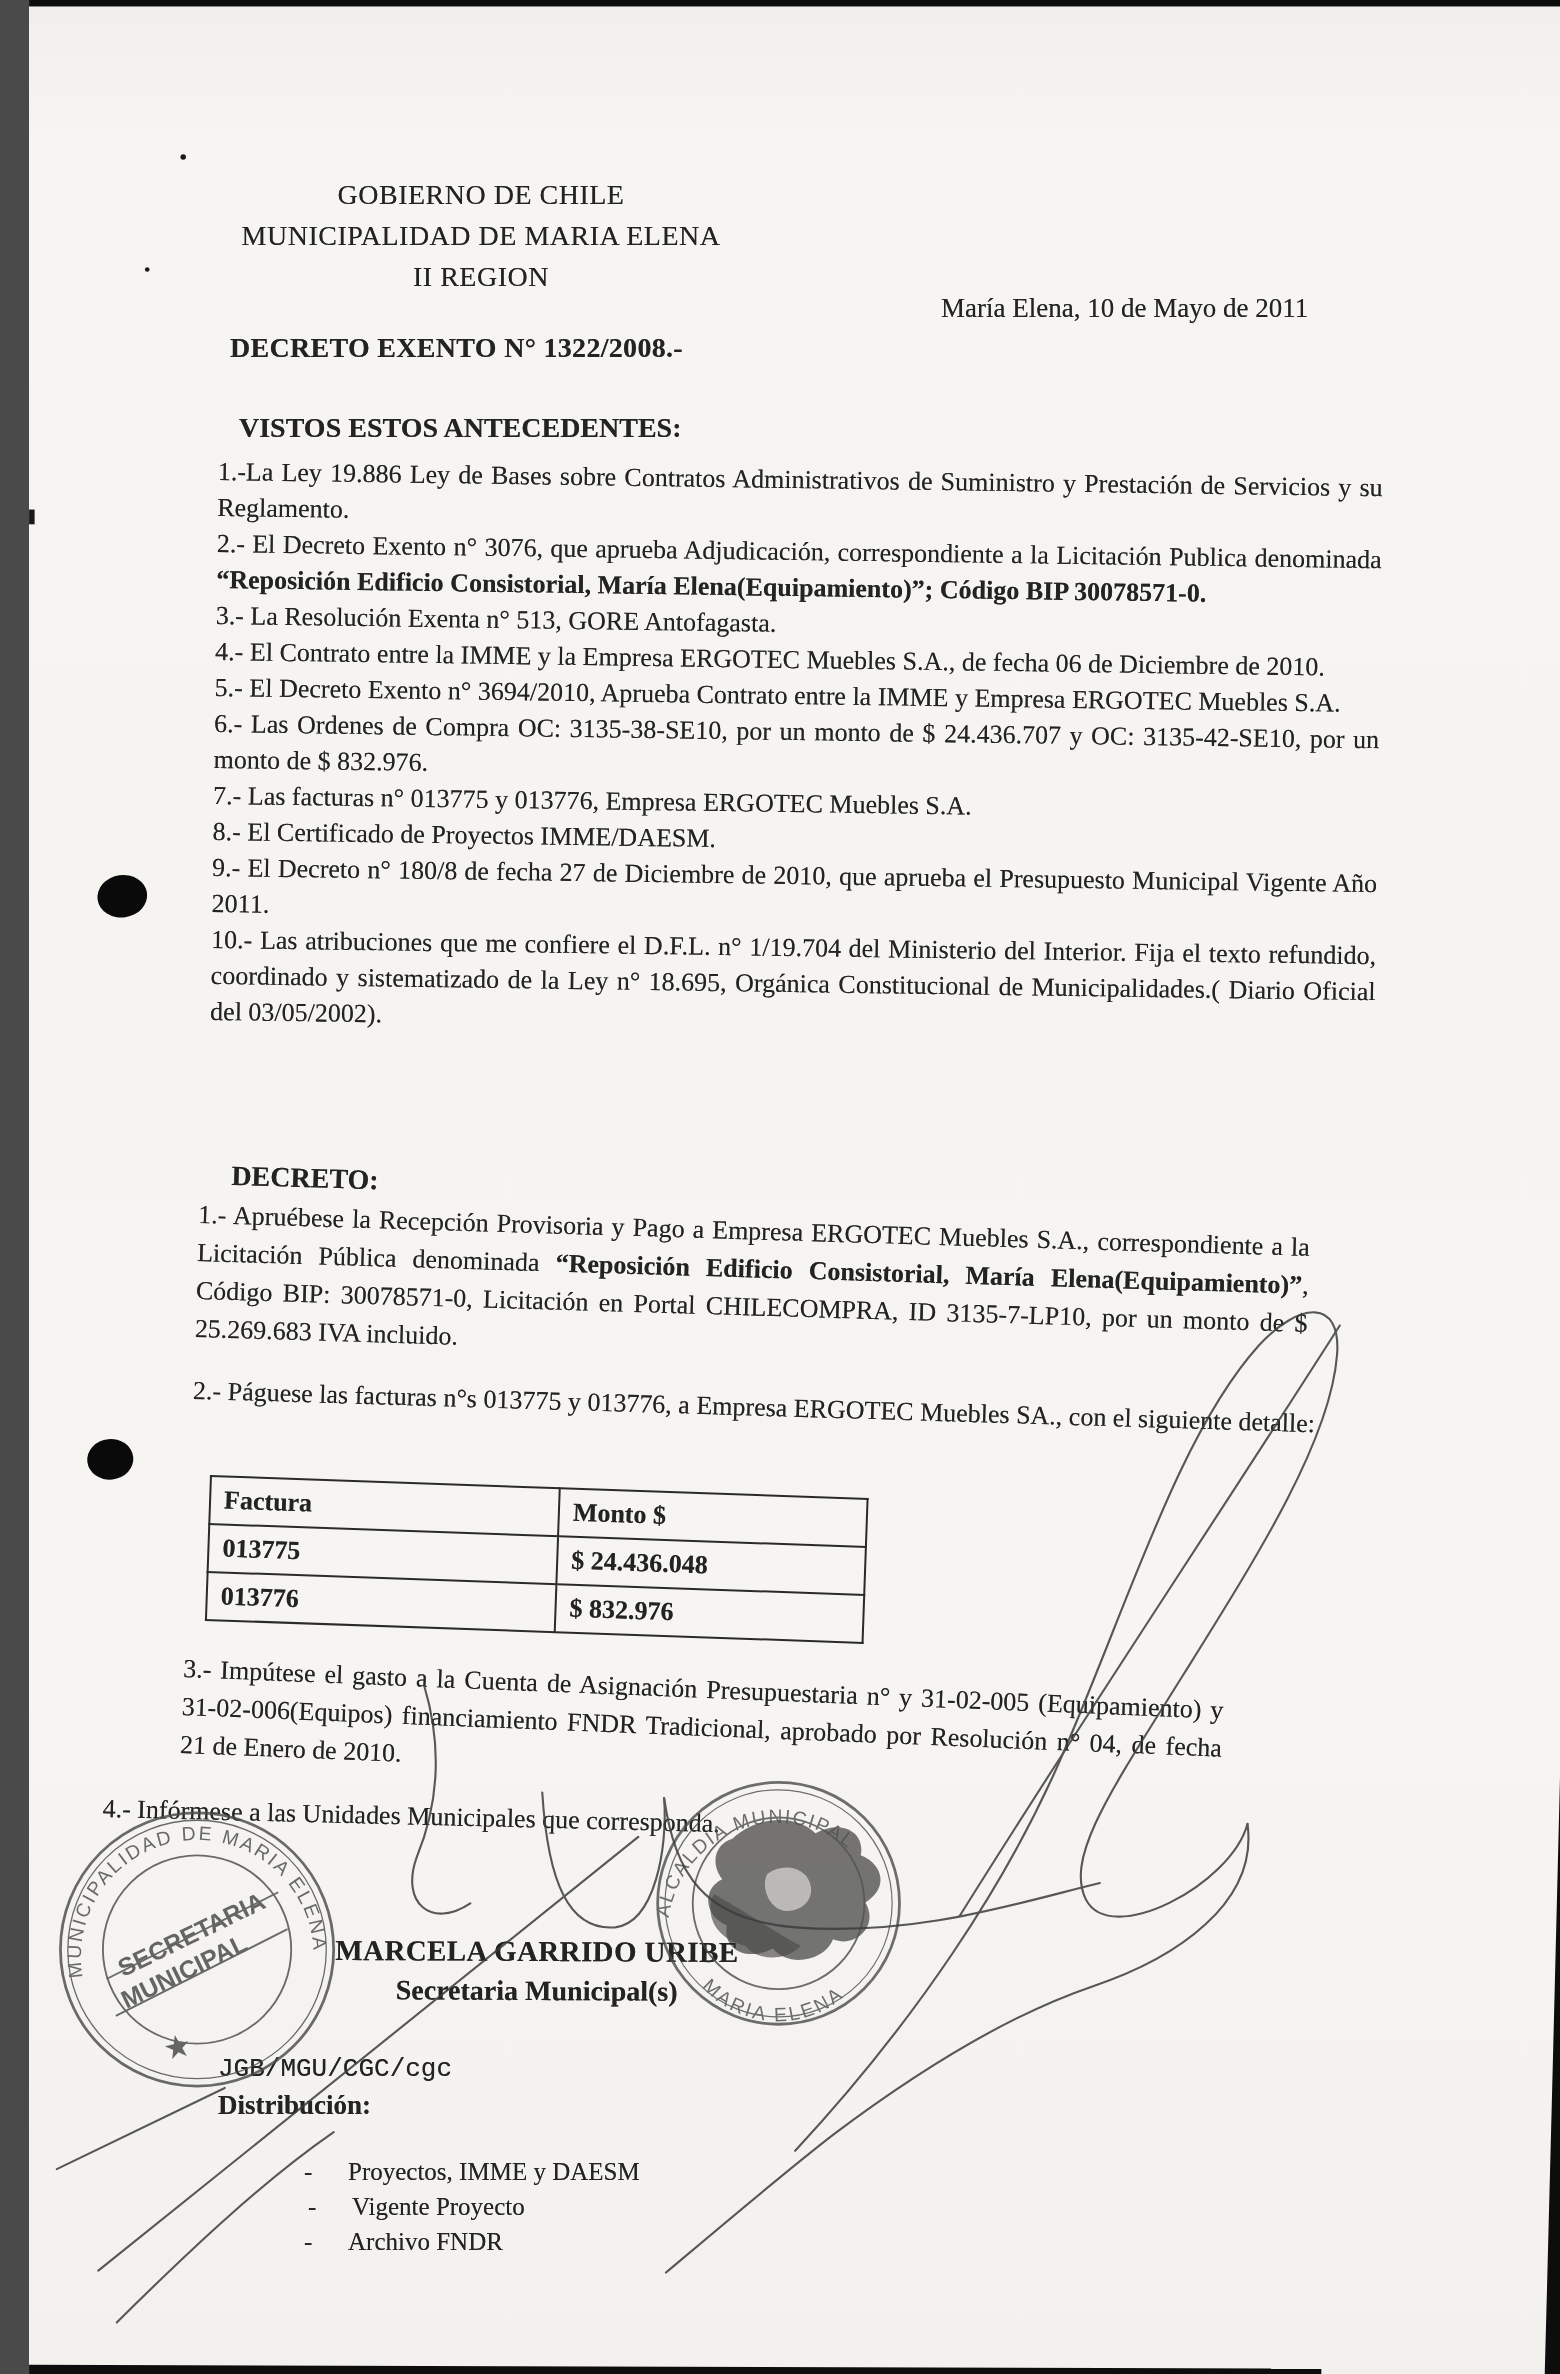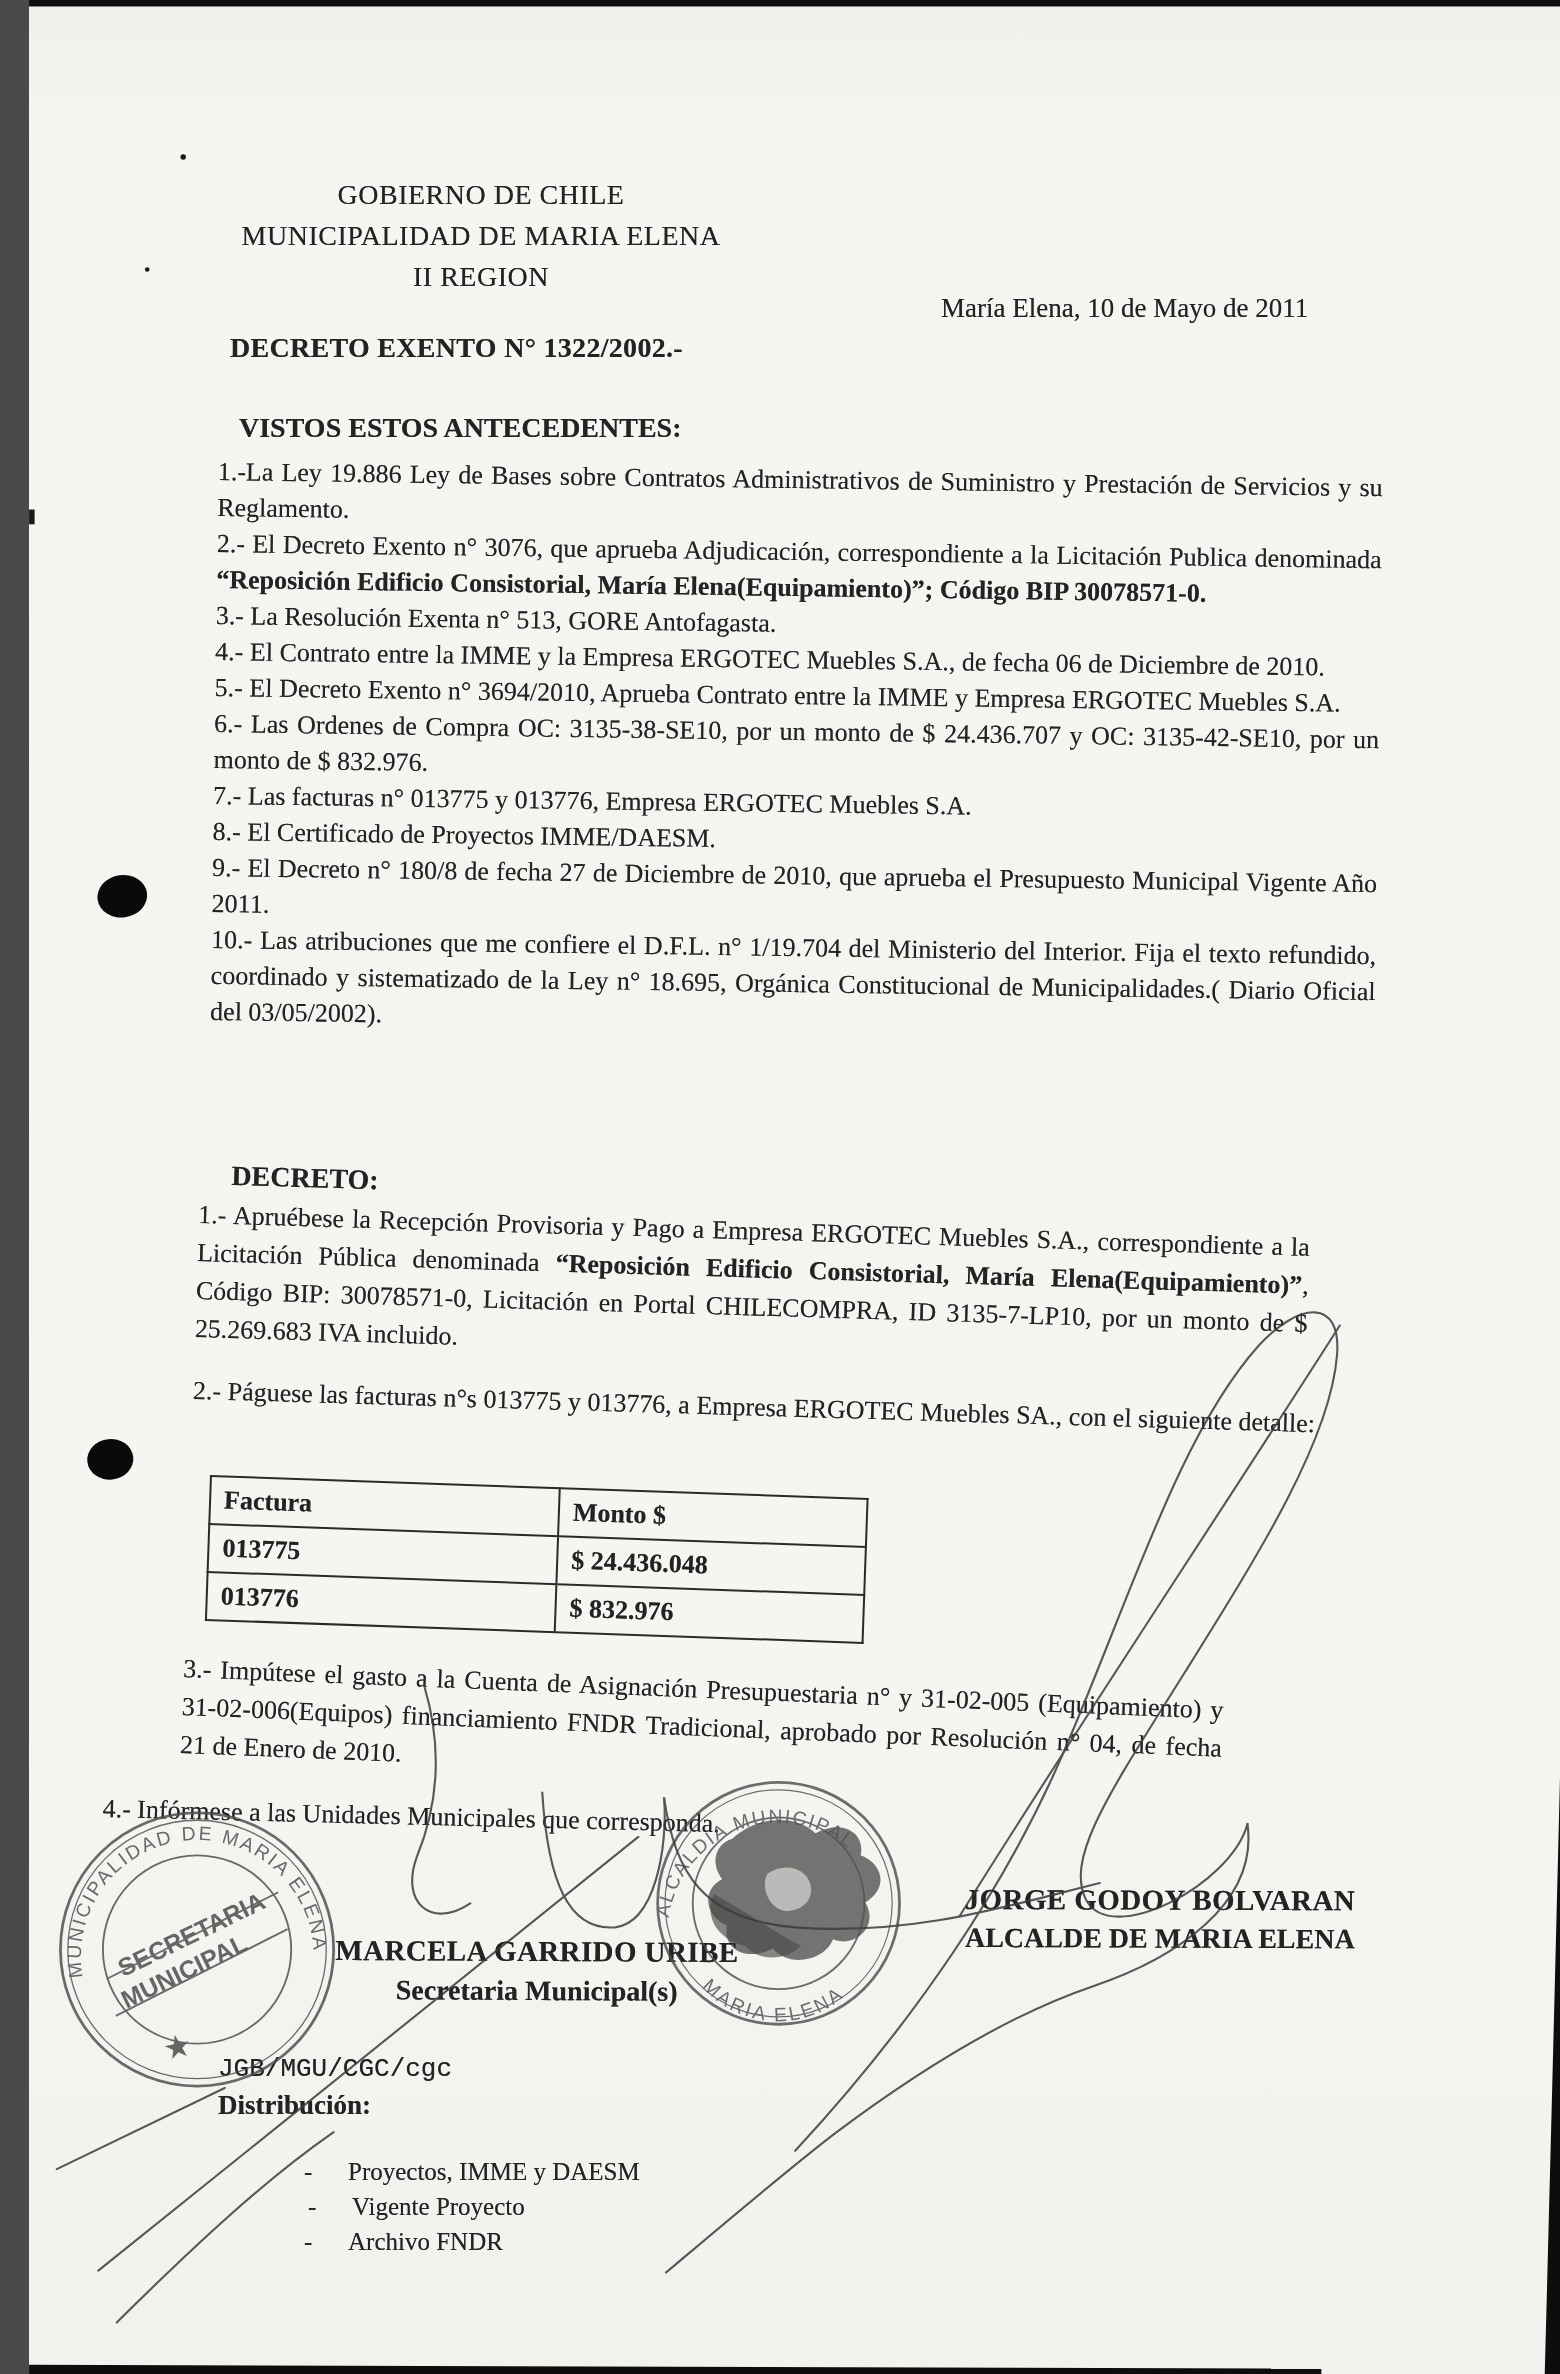--- a/index.html
+++ b/index.html
@@ -54,21 +54,21 @@
 <div id="page">
 
   <div class="abs ink" id="hdr">
     <div>GOBIERNO DE CHILE</div>
     <div>MUNICIPALIDAD DE MARIA ELENA</div>
     <div>II REGION</div>
   </div>
 
   <div class="abs ink" id="date">María Elena, 10 de Mayo de 2011</div>
 
-  <div class="abs ink" id="decnum">DECRETO EXENTO N°  1322/2002.-</div>
+  <div class="abs ink" id="decnum">DECRETO EXENTO N°  1322/2008.-</div>
 
   <div class="abs ink" id="vistoshead">VISTOS ESTOS ANTECEDENTES:</div>
 
   <div class="abs blk ink" id="vistos">
     <p class="item just"><span>1.-La Ley 19.886 Ley de Bases sobre Contratos Administrativos de Suministro y Prestación de Servicios y su Reglamento.</span></p>
     <p class="item just"><span>2.- El Decreto Exento n° 3076, que aprueba Adjudicación, correspondiente a la Licitación Publica denominada </span><span class="bold">“Reposición Edificio Consistorial, María Elena(Equipamiento)”; Código BIP  30078571-0.</span></p>
     <p class="item just"><span>3.- La Resolución Exenta n° 513, GORE Antofagasta.</span></p>
     <p class="item just"><span>4.- El Contrato entre la IMME y la Empresa ERGOTEC Muebles S.A., de fecha 06 de Diciembre de 2010.</span></p>
     <p class="item just"><span>5.- El Decreto Exento n° 3694/2010, Aprueba Contrato entre la IMME y Empresa ERGOTEC Muebles  S.A.</span></p>
     <p class="item just"><span>6.- Las Ordenes de Compra OC: 3135-38-SE10, por un monto de $ 24.436.707 y OC: 3135-42-SE10, por un monto de $ 832.976.</span></p>
@@ -103,24 +103,20 @@
     </table>
   </div>
 
   <div class="abs blk ink just" id="item3"><span>3.- Impútese el gasto a la Cuenta de Asignación Presupuestaria n° y  31-02-005 (Equipamiento) y 31-02-006(Equipos) financiamiento FNDR Tradicional, aprobado por Resolución n°  04, de fecha 21 de Enero de 2010.</span></div>
   <div class="abs blk ink" id="item4"><span>4.- Infórmese a las Unidades Municipales que corresponda.</span></div>
 
   <div class="abs blk ink" id="signleft">
     <div class="nm">MARCELA GARRIDO URIBE</div>
     <div class="tt">Secretaria Municipal(s)</div>
   </div>
-  <div class="abs blk ink" id="signright">
-    <div class="nm">JORGE GODOY BOLVARAN</div>
-    <div class="tt">ALCALDE DE MARIA ELENA</div>
-  </div>
 
   <div class="abs ink" id="initials">JGB/MGU/CGC/cgc</div>
   <div class="abs ink" id="distlabel">Distribución:</div>
 
   <div class="abs ink dist" style="top:2158px;">
     <span class="dash">-</span><span>Proyectos, IMME y DAESM</span>
   </div>
   <div class="abs ink dist" style="top:2193px; left:279px;">
     <span class="dash">-</span><span>Vigente Proyecto</span>
   </div>

